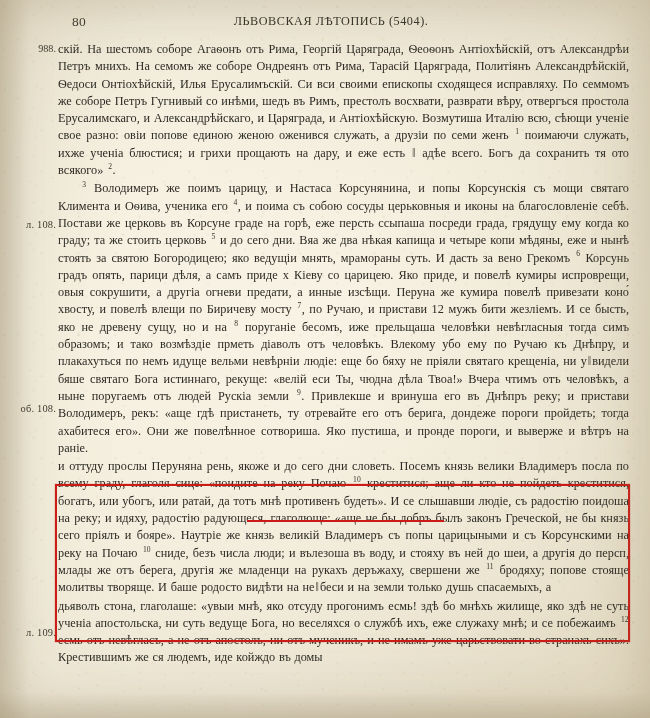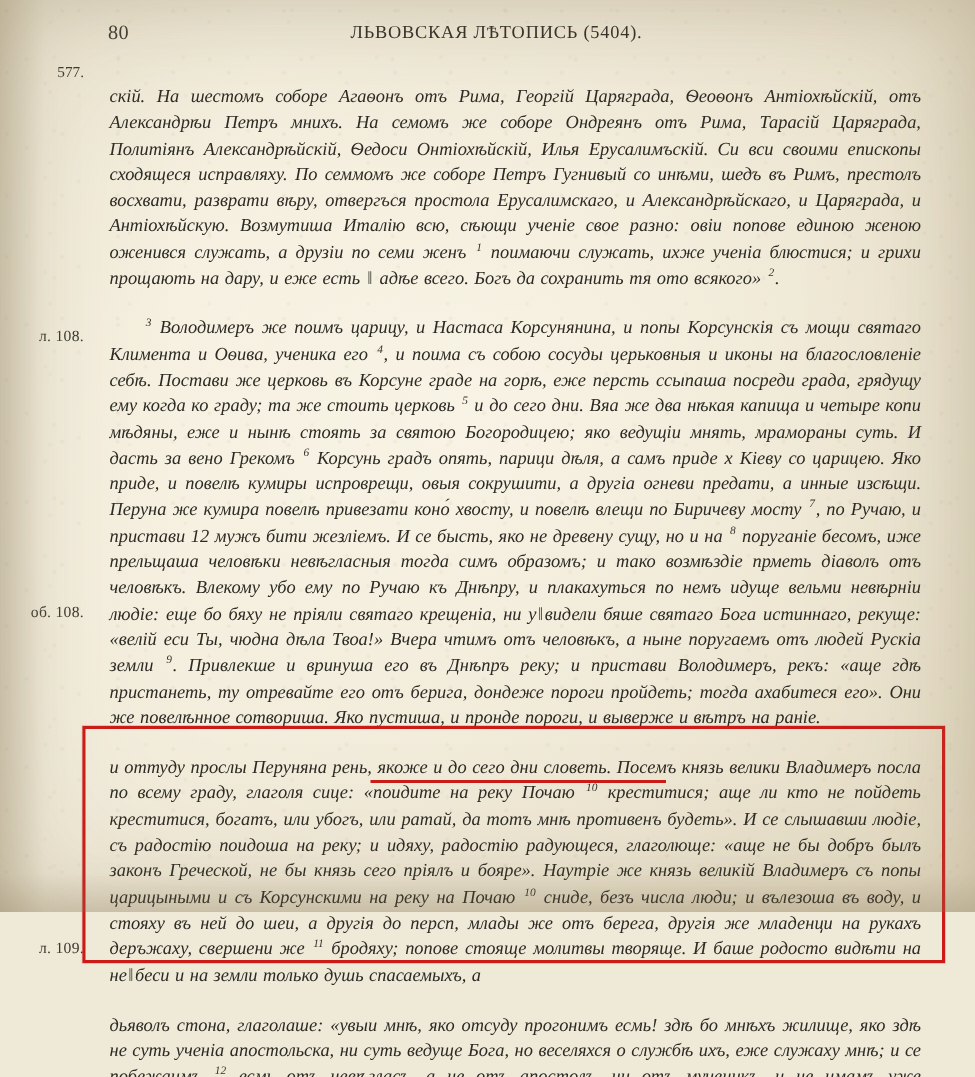--- a/index.html
+++ b/index.html
@@ -12,21 +12,21 @@
     overflow: hidden;
     background: #efe9d8;
     font-family: "Liberation Serif", "DejaVu Serif", serif;
     color: #2b2a26;
   }
 
   
   #page {
     position: relative;
     width: 650px;
-    height: 608px;
+    height: 718px;
     background:
       radial-gradient(ellipse 120% 90% at 48% 45%, rgba(255,252,240,0.55) 0%, rgba(255,252,240,0.0) 62%),
       linear-gradient(105deg, #ece5d2 0%, #f2ecdb 22%, #efe8d6 52%, #e9e1cc 78%, #e6ddc6 100%);
   }
   #grain {
     position: absolute;
     inset: 0;
     pointer-events: none;
     opacity: .5;
     background-image:
@@ -75,30 +75,29 @@
   }
 
   
   .column {
     position: absolute;
     left: 57px;
     top: 40px;
     width: 573px;
   }
   .para {
-    margin: 16px;
+    margin: 1px;
     font-size: 12.25px;
     line-height: 17.3px;
     text-align: justify;
     text-align-last: left;
     color: #2c2a24;
     word-spacing: .6px;
     letter-spacing: .01px;
     text-rendering: optimizeLegibility;
-    font-style: italic;
   }
   .para.hang   { text-indent: 23px; }
 
   sup {
     font-size: 7.6px;
     line-height: 0;
     vertical-align: super;
     padding: 0 .5px 0 1.2px;
     color: #34322b;
   }
@@ -172,21 +171,21 @@
 
   <div id="grain"></div>
   <div id="leftedge"></div>
   <div id="bottomedge"></div>
 
   <div class="runhead">
     <span class="folio-num">80</span>
     <span class="runhead-title">ЛЬВОВСКАЯ ЛѢТОПИСЬ (5404).</span>
   </div>
 
-  <span class="year-mark" style="top:43px;">577.</span>
+  <span class="year-mark" style="top:43px;">988.</span>
   <span class="margin-note" style="top:179px;margin-top:40px;">л. 108.</span>
   <span class="margin-note" style="top:403px;">об. 108.</span>
   <span class="margin-note" style="top:627px;">л. 109.</span>
 
   <div class="column">
 
     <p class="para"><span>скій. На шестомъ соборе Агаѳонъ отъ Рима, Георгій Царяграда, Ѳеоѳонъ Антіохѣйскій, отъ Александрѣи Петръ мнихъ. На семомъ же соборе Ондреянъ отъ Рима, Тарасій Царяграда, Политіянъ Александрѣйскій, Ѳедоси Онтіохѣйскій, Илья Ерусалимъскій. Си вси своими епископы сходящеся исправляху. По семмомъ же соборе Петръ Гугнивый со инѣми, шедъ въ Римъ, престолъ восхвати, разврати вѣру, отвергъся простола Ерусалимскаго, и Александрѣйскаго, и Царяграда, и Антіохѣйскую. Возмутиша Италію всю, сѣющи ученіе свое разно: овіи попове единою женою оженився служать, а друзіи по семи женъ </span><sup>1</sup><span> поимаючи служать, ихже ученіа блюстися; и грихи прощають на дару, и еже есть </span><span class="pipe">‖</span><span> адѣе всего. Богъ да сохранить тя ото всякого» </span><sup>2</sup><span>.</span></p>
 
     <p class="para hang"><sup>3</sup><span> Володимеръ же поимъ царицу, и Настаса Корсунянина, и попы Корсунскія съ мощи святаго Климента и Оѳива, ученика его </span><sup>4</sup><span>, и поима съ собою сосуды церьковныя и иконы на благословленіе себѣ. Постави же церковь въ Корсуне граде на горѣ, еже персть ссыпаша посреди града, грядущу ему когда ко граду; та же стоить церковь </span><sup>5</sup><span> и до сего дни. Вяа же два нѣкая капища и четыре копи мѣдяны, еже и нынѣ стоять за святою Богородицею; яко ведущіи мнять, мрамораны суть. И дасть за вено Грекомъ </span><sup>6</sup><span> Корсунь градъ опять, парици дѣля, а самъ приде х Кіеву со царицею. Яко приде, и повелѣ кумиры испроврещи, овыя сокрушити, а другіа огневи предати, а инные изсѣщи. Перуна же кумира повелѣ привезати коно́ хвосту, и повелѣ влещи по Биричеву мосту </span><sup>7</sup><span>, по Ручаю, и пристави 12 мужъ бити жезліемъ. И се бысть, яко не древену сущу, но и на </span><sup>8</sup><span> поруганіе бесомъ, иже прельщаша человѣки невѣгласныя тогда симъ образомъ; и тако возмѣздіе прметь діаволъ отъ человѣкъ. Влекому убо ему по Ручаю къ Днѣпру, и плакахуться по немъ идуще вельми невѣрніи людіе: еще бо бяху не пріяли святаго крещеніа, ни у</span><span class="pipe">‖</span><span>видели бяше святаго Бога истиннаго, рекуще: «велій еси Ты, чюдна дѣла Твоа!» Вчера чтимъ отъ человѣкъ, а ныне поругаемъ отъ людей Рускіа земли </span><sup>9</sup><span>. Привлекше и вринуша его въ Днѣпръ реку; и пристави Володимеръ, рекъ: «аще гдѣ пристанеть, ту отревайте его отъ берига, дондеже пороги пройдеть; тогда ахабитеся его». Они же повелѣнное сотвориша. Яко пустиша, и пронде пороги, и выверже и вѣтръ на раніе.</span></p>
 

